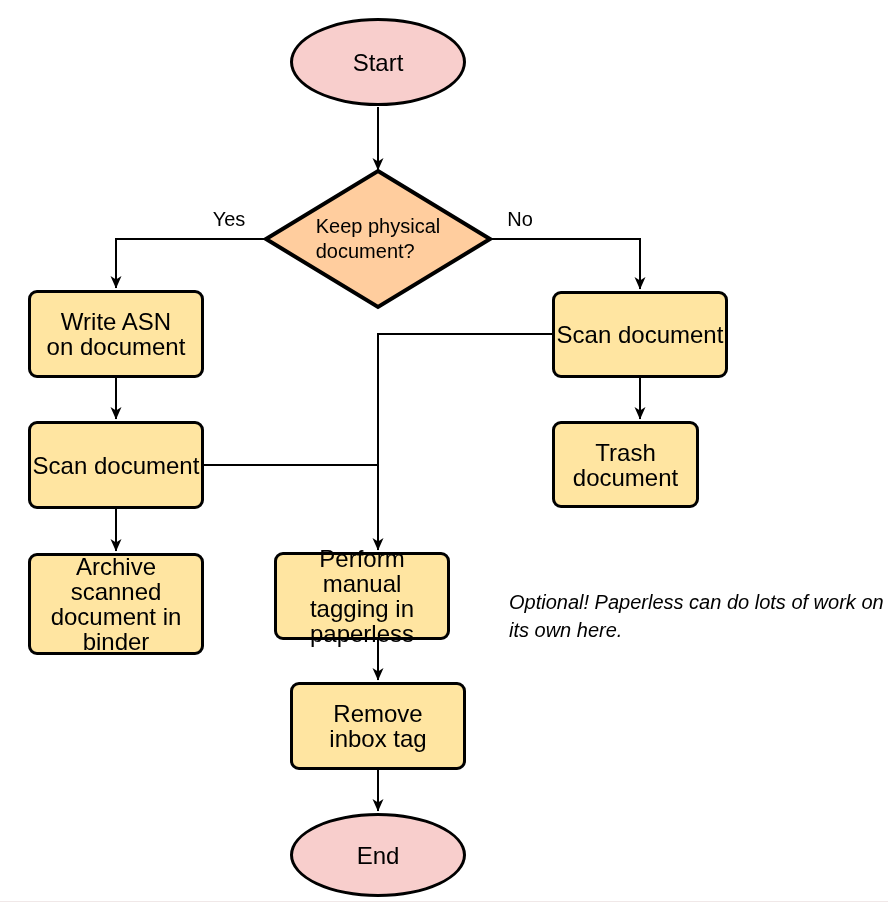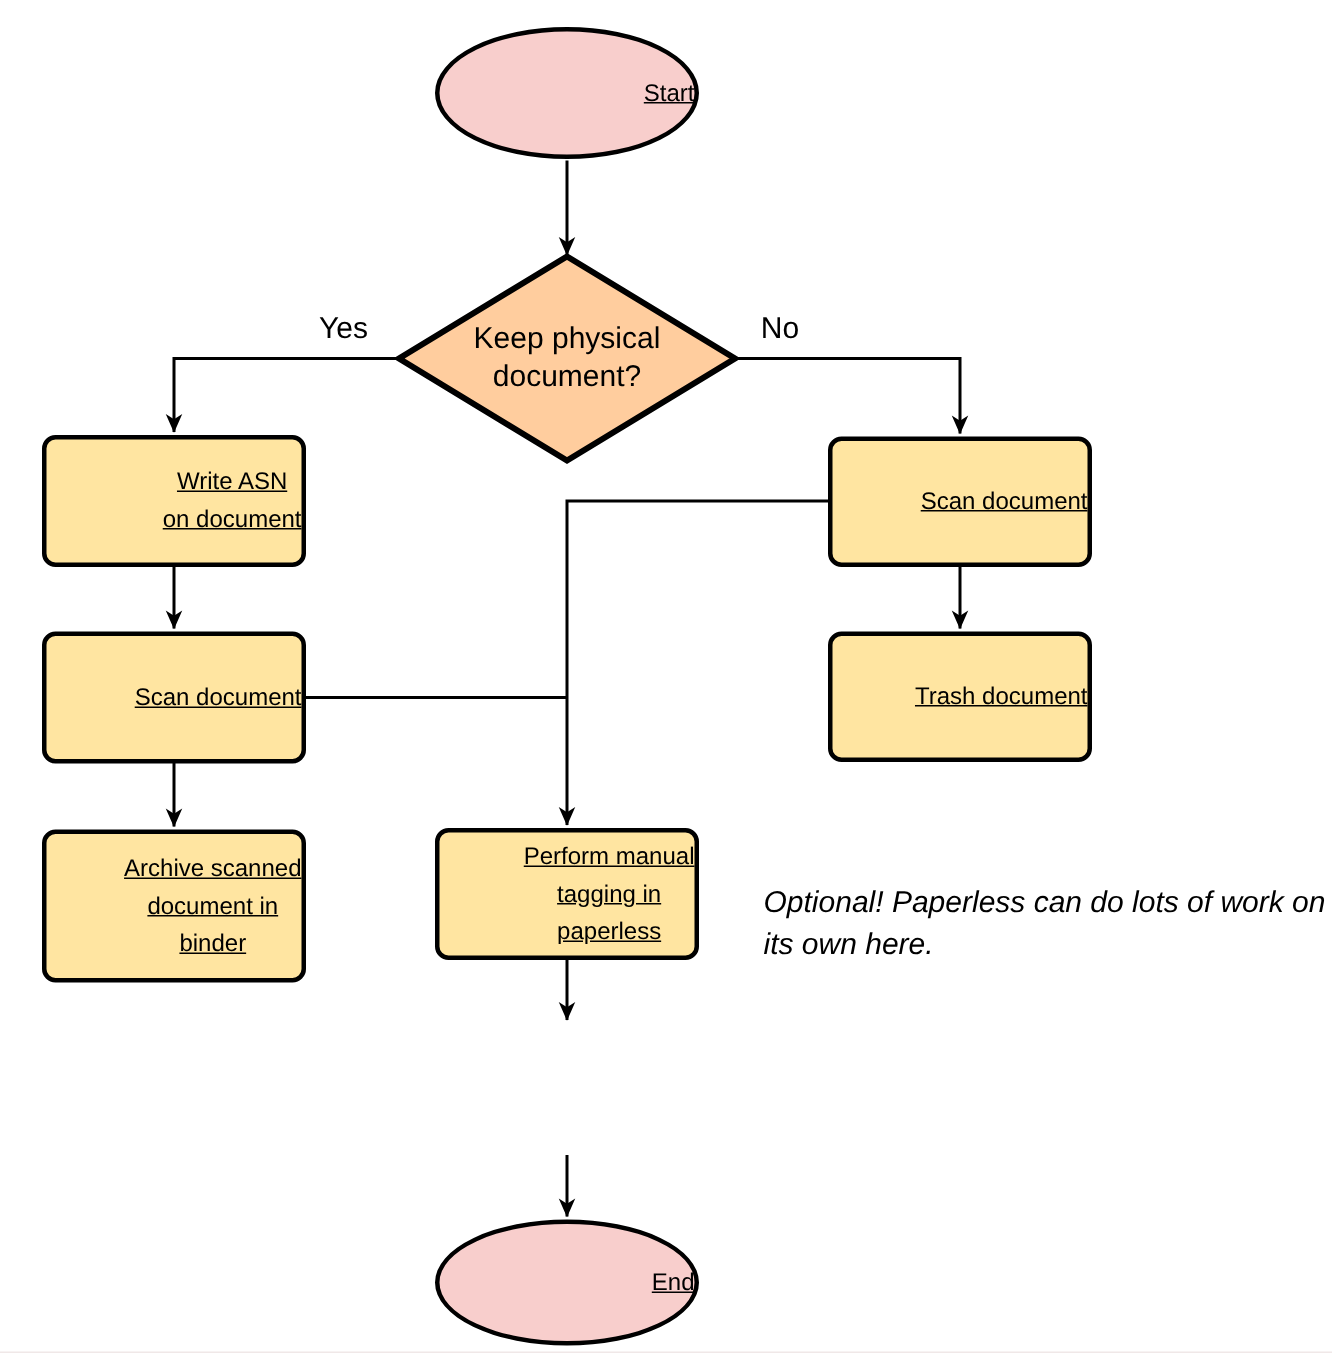--- a/index.html
+++ b/index.html
@@ -31,27 +31,26 @@
   .edge {
     fill: none;
     stroke: var(--stroke-color);
     stroke-width: 2;
   }
   #arrowhead path { fill: var(--stroke-color); }
   .node {
     position: absolute;
     display: flex;
     align-items: center;
-    justify-content: flex-end;
+    justify-content: center;
     text-align: center;
-    font-size: 16px;
+    font-size: 24px;
     line-height: 25px;
     white-space: pre-line;
     border: 3px solid var(--stroke-color);
-    text-decoration: underline;
   }
   .process {
     background: var(--process-fill);
     border-radius: 9px;
   }
   .terminator {
     background: var(--terminator-fill);
     border-radius: 50%;
     border-width: 3px;
   }
@@ -67,21 +66,21 @@
     stroke-width: 4;
     stroke-miterlimit: 10;
   }
   .decision-label {
     position: absolute;
     left: 0; top: 0;
     width: 100%; height: 100%;
     display: flex;
     align-items: center;
     justify-content: center;
-    text-align: center;
+    text-align: left;
     font-size: 20px;
     line-height: 25px;
     white-space: pre-line;
   }
   .edge-label {
     position: absolute;
     width: 50px;
     text-align: center;
     font-size: 20px;
     line-height: 25px;
@@ -155,33 +154,37 @@
   <div class="node process" style="left:28px; top:553px; width:176px; height:102px;">
     <span>Archive scanned
 document in
 binder</span>
   </div>
 
   <div class="node process" style="left:552px; top:291px; width:176px; height:87px;">
     <span>Scan document</span>
   </div>
 
-  <div class="node process" style="left:552px; top:421px; width:176px; height:87px;">
+  <div class="node process" style="left:552px; top:421px; width:147px; height:87px;">
     <span>Trash document</span>
   </div>
 
-  <div class="node process" style="left:290px; top:552px; width:176px; height:88px;">
+  <div class="node process" style="left:274px; top:552px; width:176px; height:88px;">
     <span>Perform manual
 tagging in
 paperless</span>
   </div>
 
   <div class="note">Optional! Paperless can do lots of work on
 its own here.</div>
 
+  <div class="node process" style="left:290px; top:682px; width:176px; height:88px;">
+    <span>Remove
+inbox tag</span>
+  </div>
 
   <div class="node terminator" style="left:290px; top:813px; width:176px; height:84px;">
     <span>End</span>
   </div>
 
   <div class="bottom-divider"></div>
 
 </div>
 
 </body></html>

